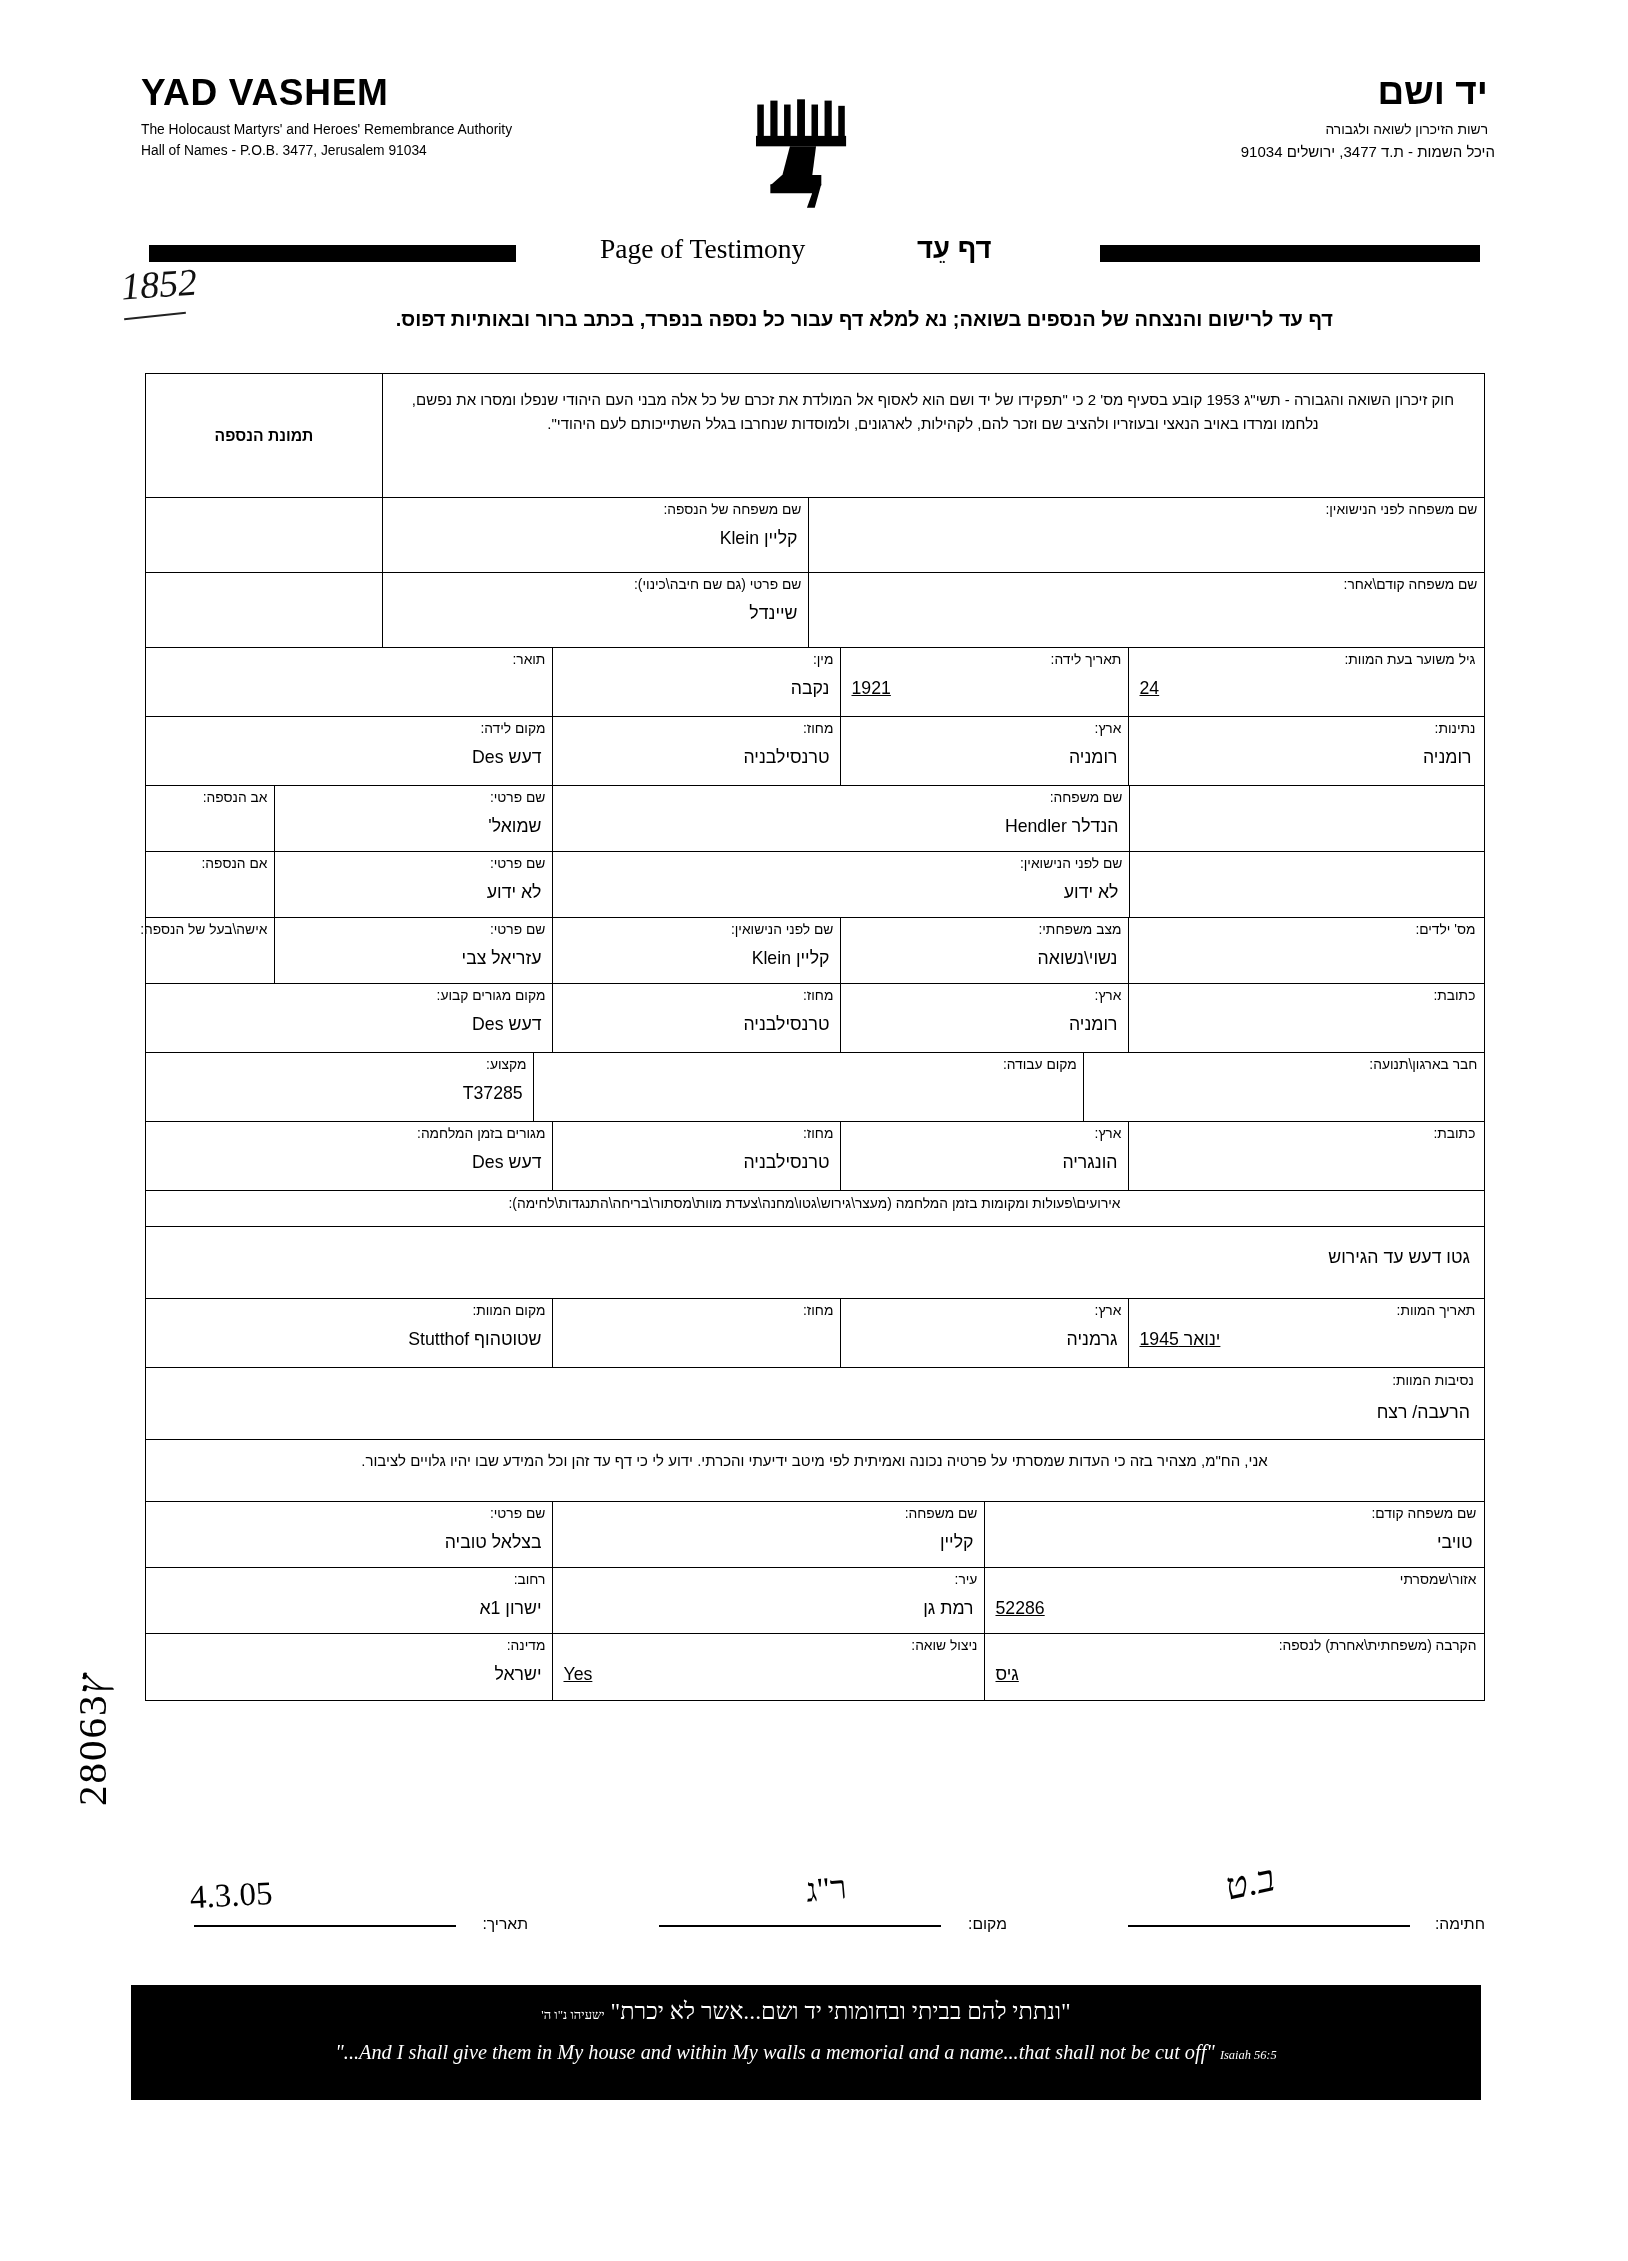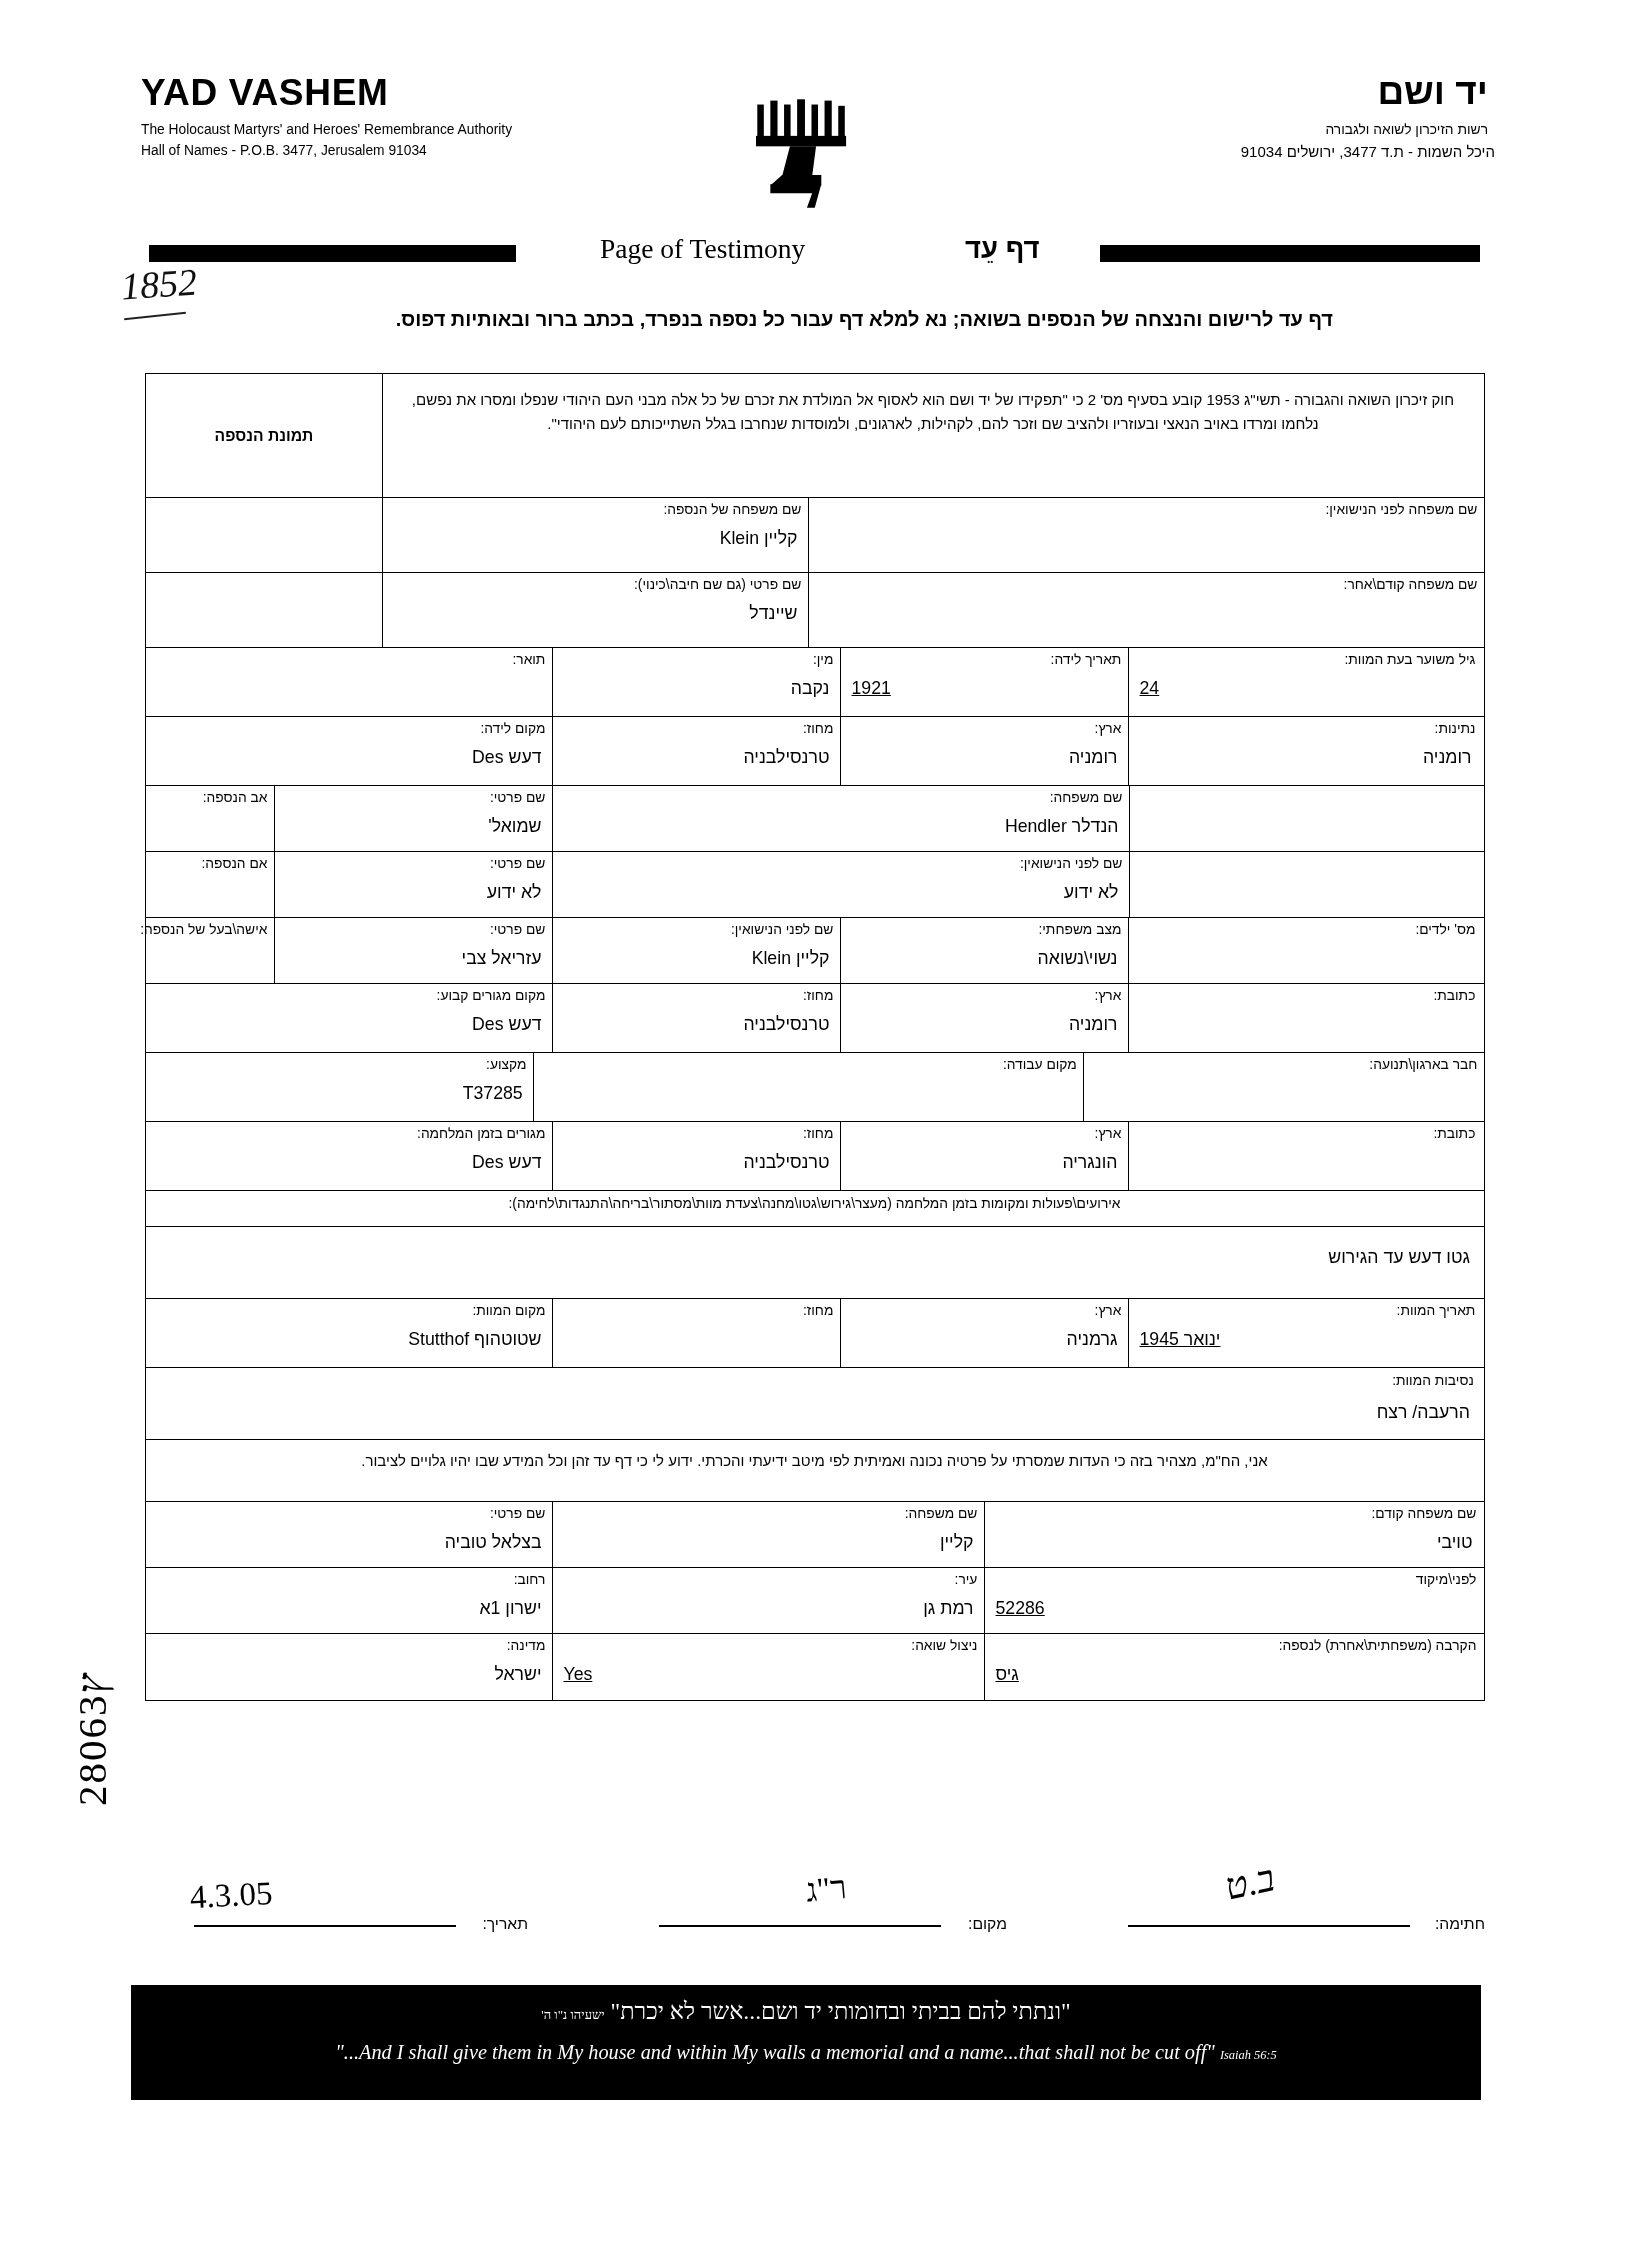--- a/index.html
+++ b/index.html
@@ -108,21 +108,21 @@
   .pot-en {
     position: absolute;
     left: 600px;
     top: 0px;
     font-size: 27.5px;
     font-weight: 500;
     font-family: "Liberation Serif", serif;
   }
   .pot-he {
     position: absolute;
-    left: 965px;
+    left: 917px;
     top: 0px;
     font-size: 27.5px;
     font-weight: 600;
     direction: rtl;
   }
 
   
   .hand-1852 {
     position: absolute;
     left: 121px;
@@ -619,21 +619,21 @@
     <div class="row" style="height:66px;">
       <div class="cell" style="width:406px;">
         <div class="lbl">רחוב:</div>
         <div class="val">ישרון 1א</div>
       </div>
       <div class="cell" style="width:432px;">
         <div class="lbl">עיר:</div>
         <div class="val">רמת גן</div>
       </div>
       <div class="cell" style="width:499px;">
-        <div class="lbl">לפני\מיקוד</div>
+        <div class="lbl">אזור\שמסרתי</div>
         <div class="val-l">52286</div>
       </div>
     </div>
 
     <div class="row" style="height:66px;">
       <div class="cell" style="width:406px;">
         <div class="lbl">מדינה:</div>
         <div class="val">ישראל</div>
       </div>
       <div class="cell" style="width:432px;">

